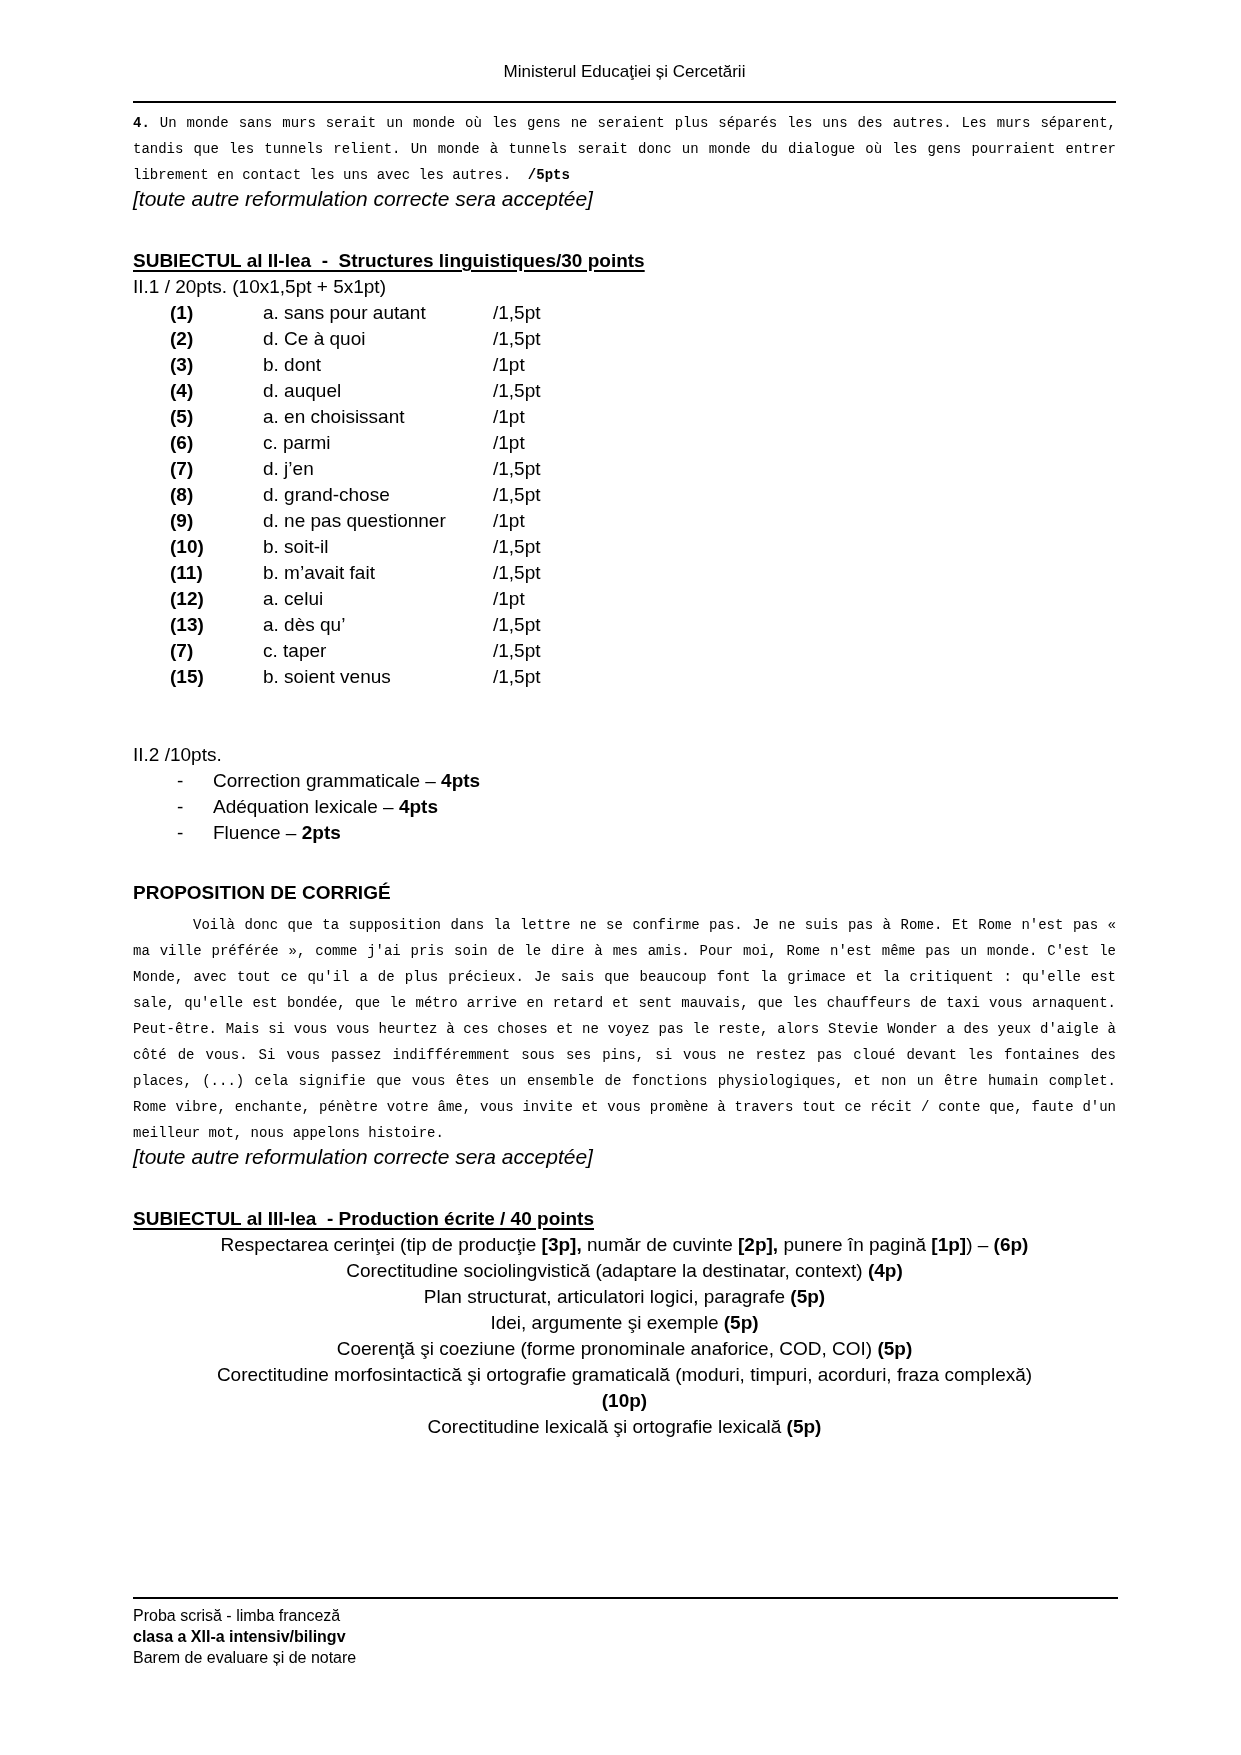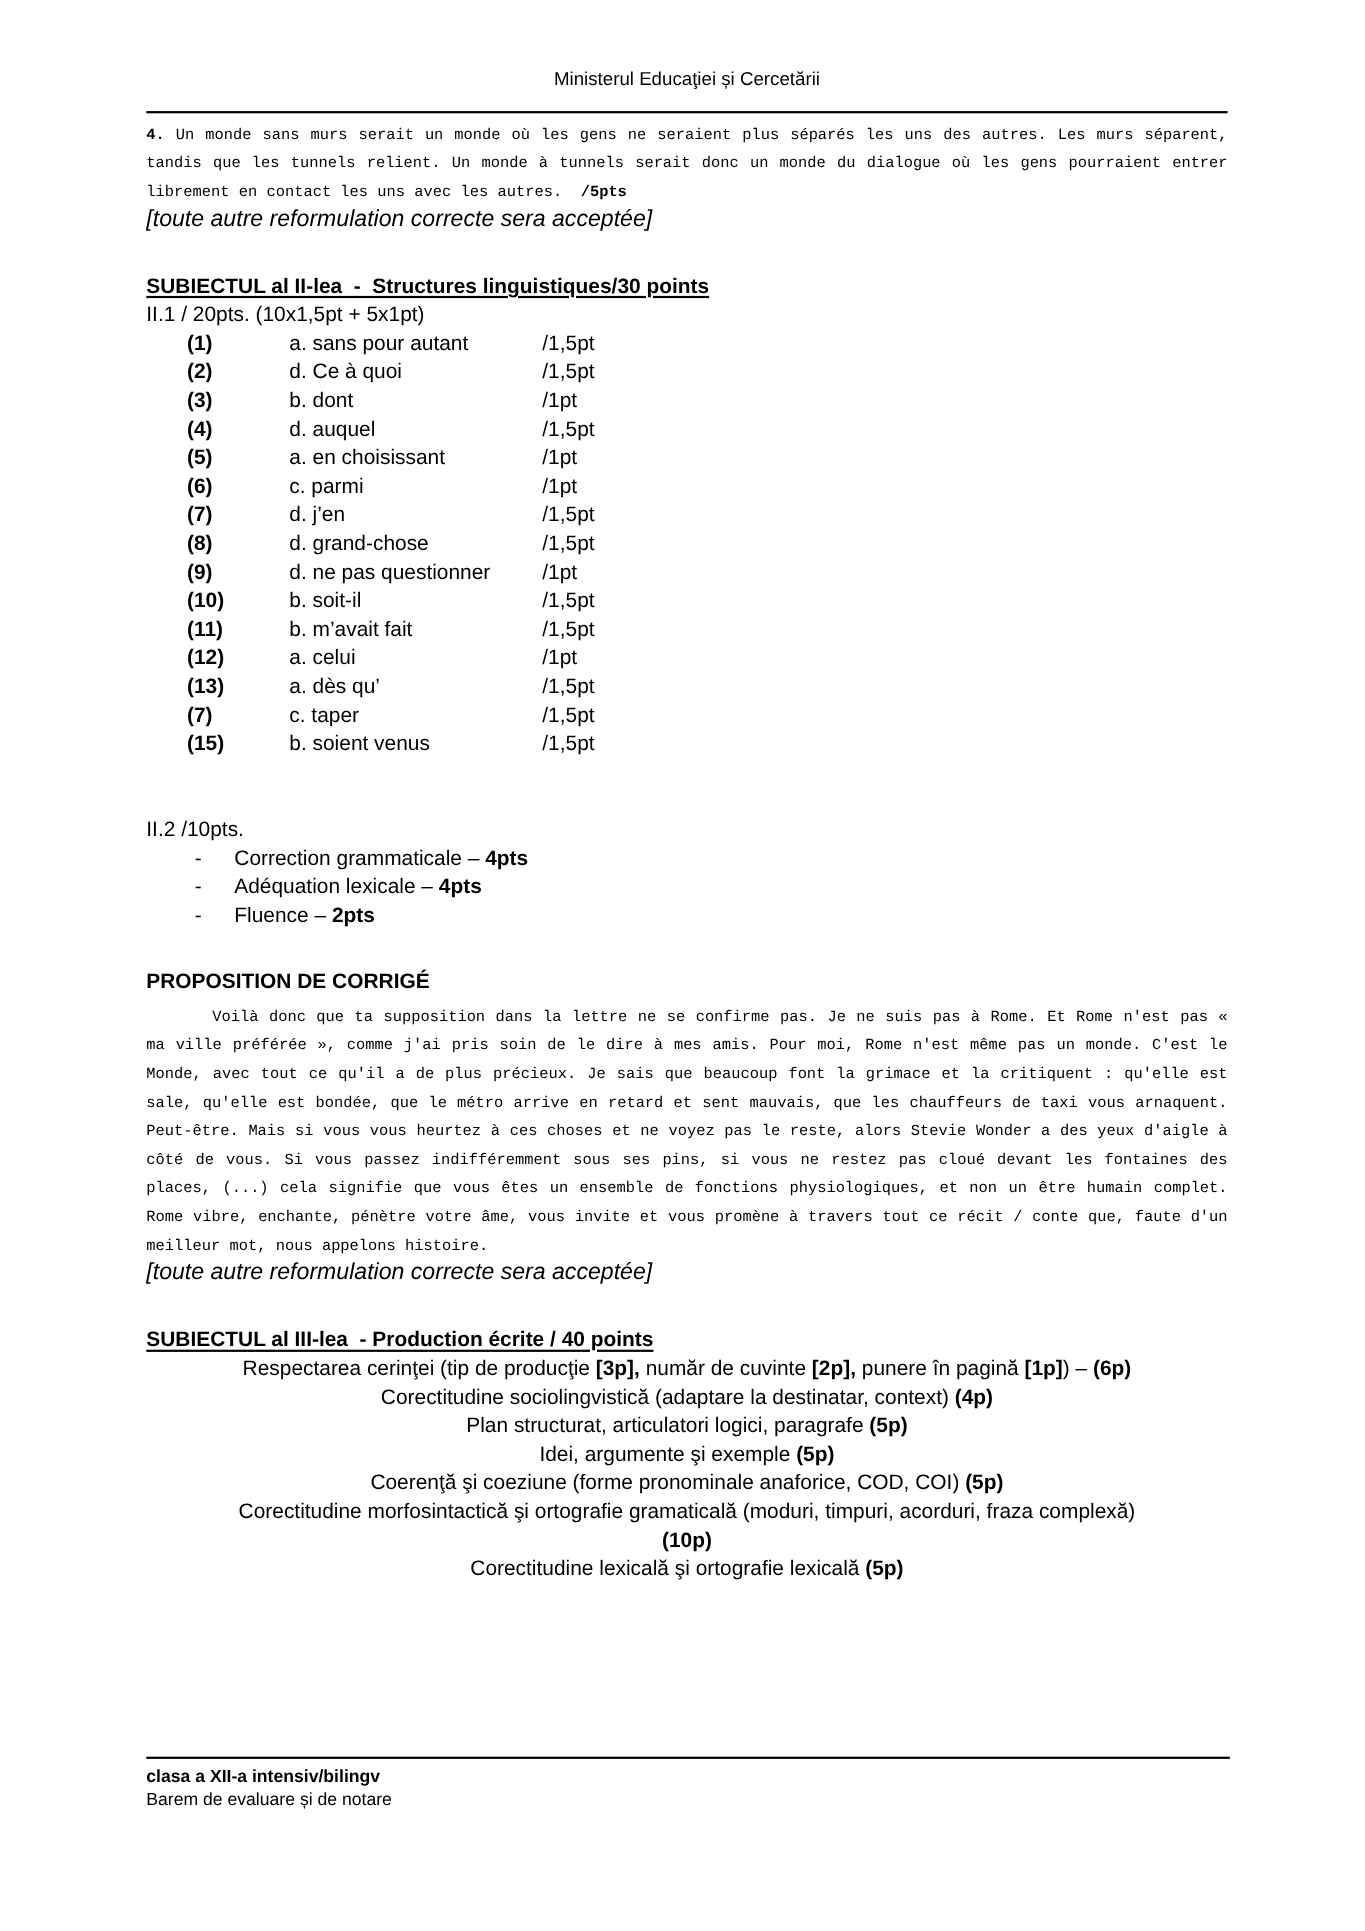--- a/index.html
+++ b/index.html
@@ -246,19 +246,20 @@
       <div class="criterion"><span>Coerenţă şi coeziune (forme pronominale anaforice, COD, COI) </span><span class="b">(5p)</span></div>
 
       <div class="criterion"><span>Corectitudine morfosintactică şi ortografie gramaticală (moduri, timpuri, acorduri, fraza complexă)</span></div>
 
       <div class="criterion"><span class="b">(10p)</span></div>
 
       <div class="criterion"><span>Corectitudine lexicală şi ortografie lexicală </span><span class="b">(5p)</span></div>
     </div>
 
   <div class="footer">
+    <div>Proba scrisă - limba franceză</div>
     <div class="bold-line">clasa a XII-a intensiv/bilingv</div>
     <div>Barem de evaluare și de notare</div>
   </div>
 
   <div class="page-number">2</div>
 
 </div>
 
 </body></html>

